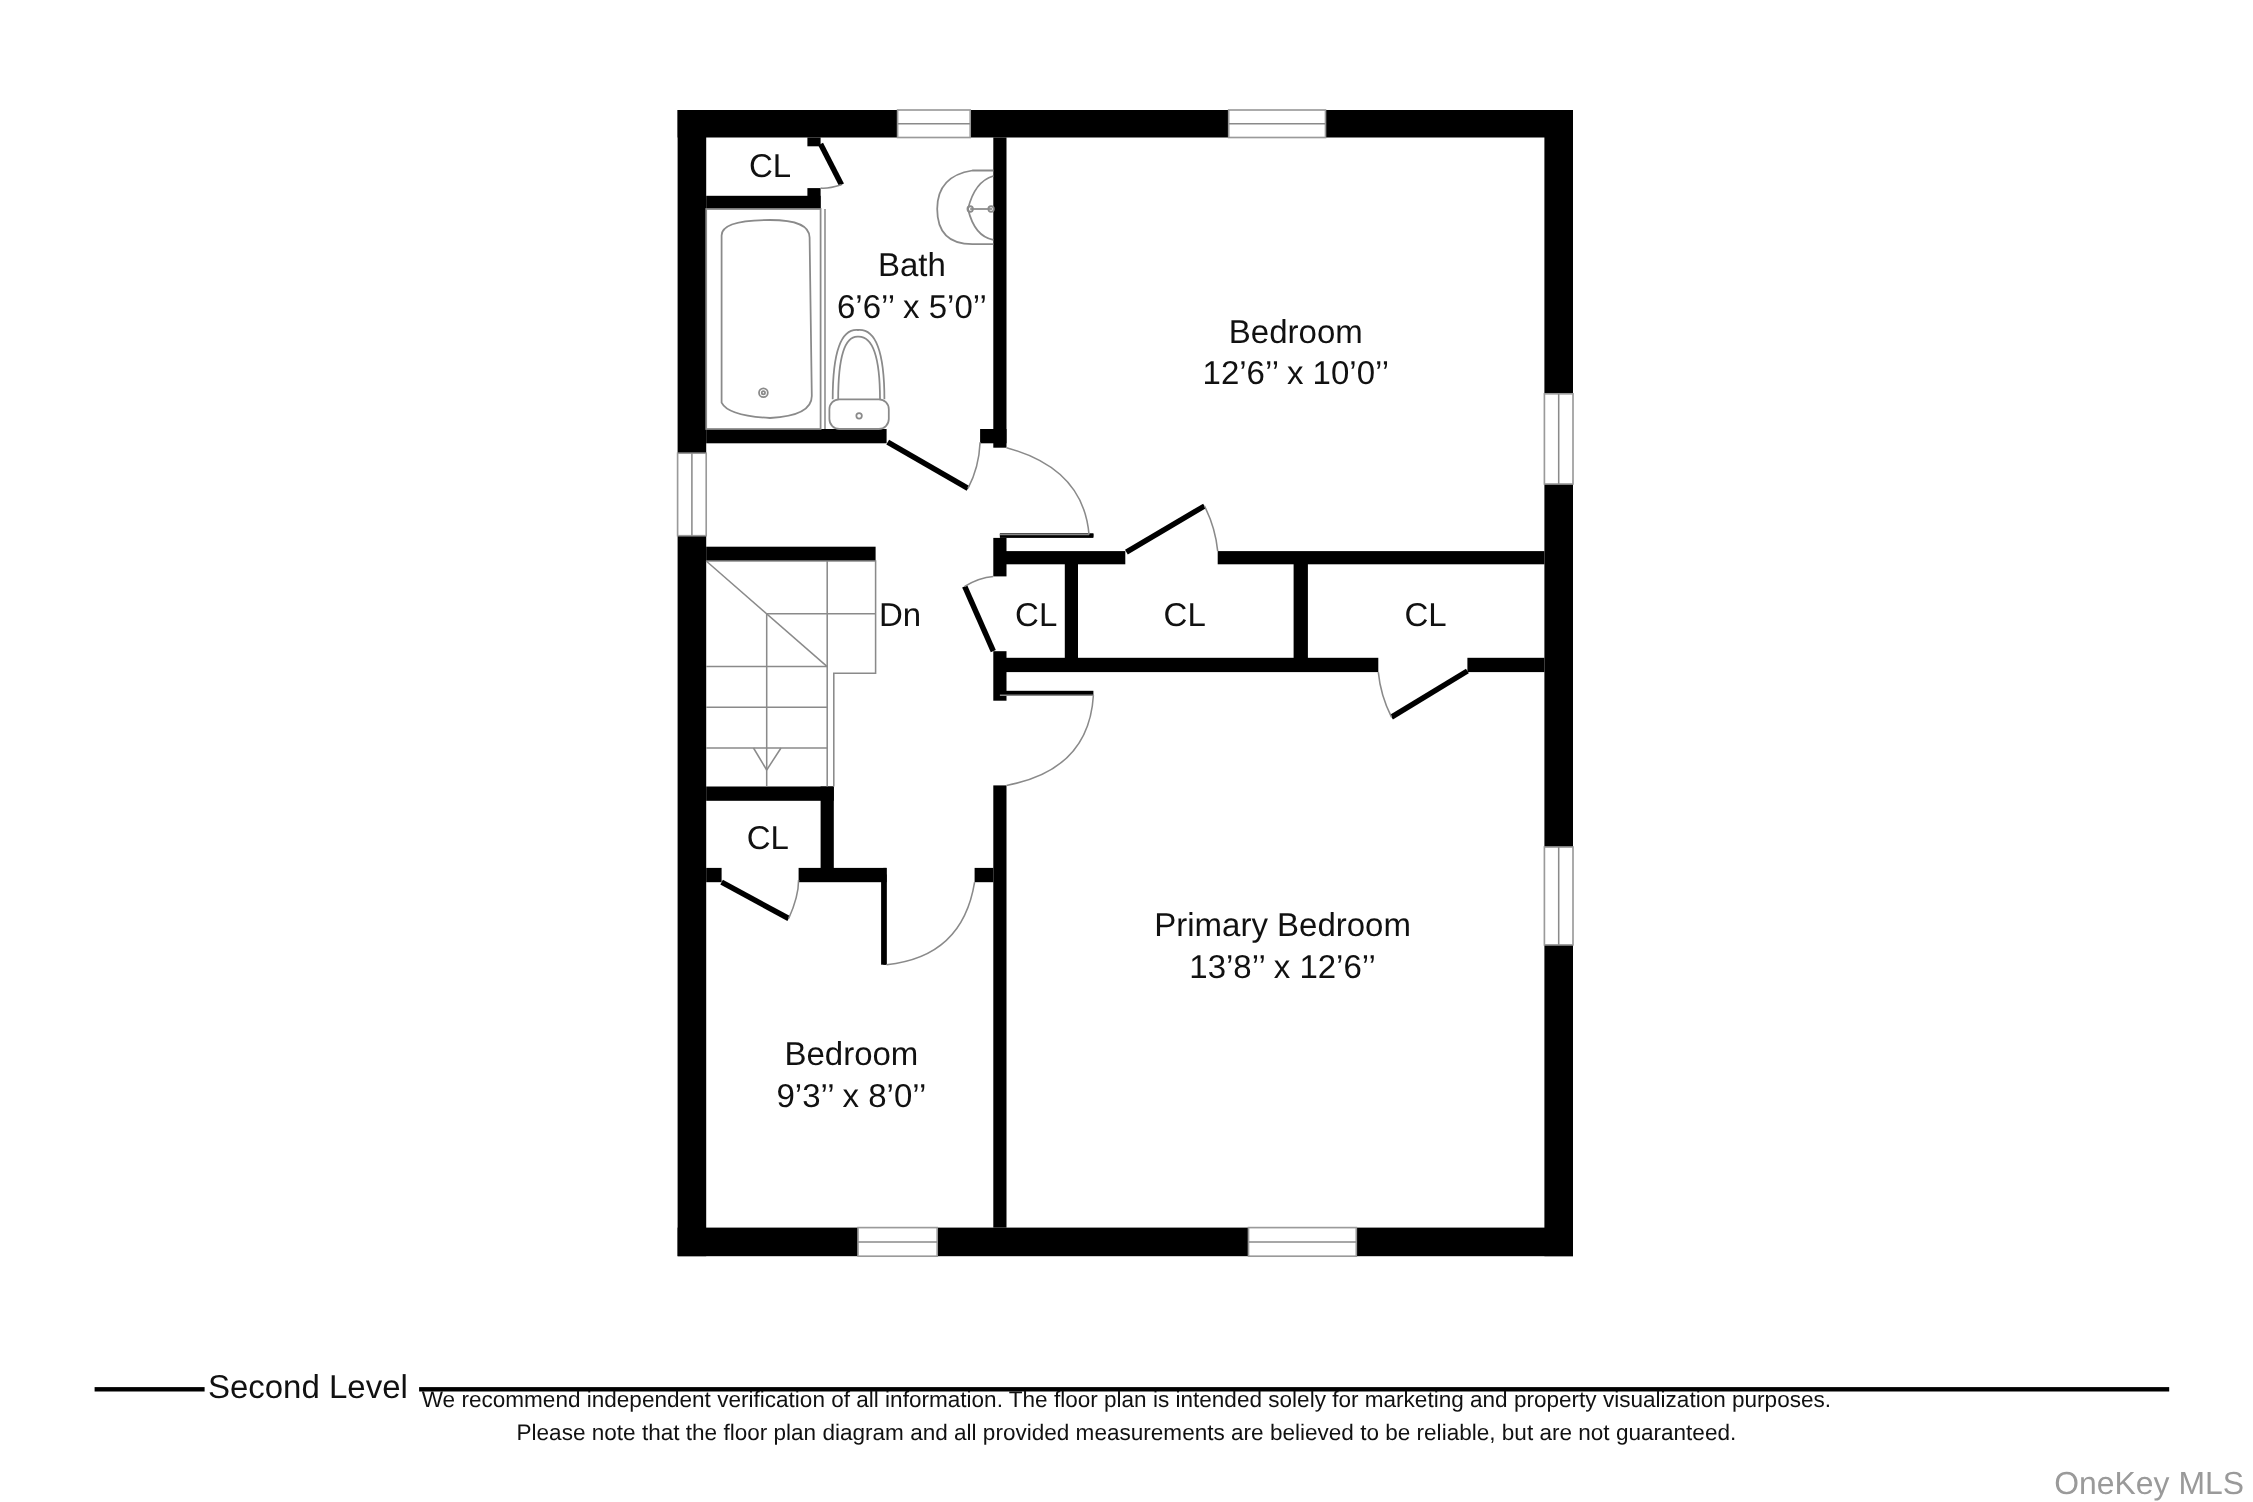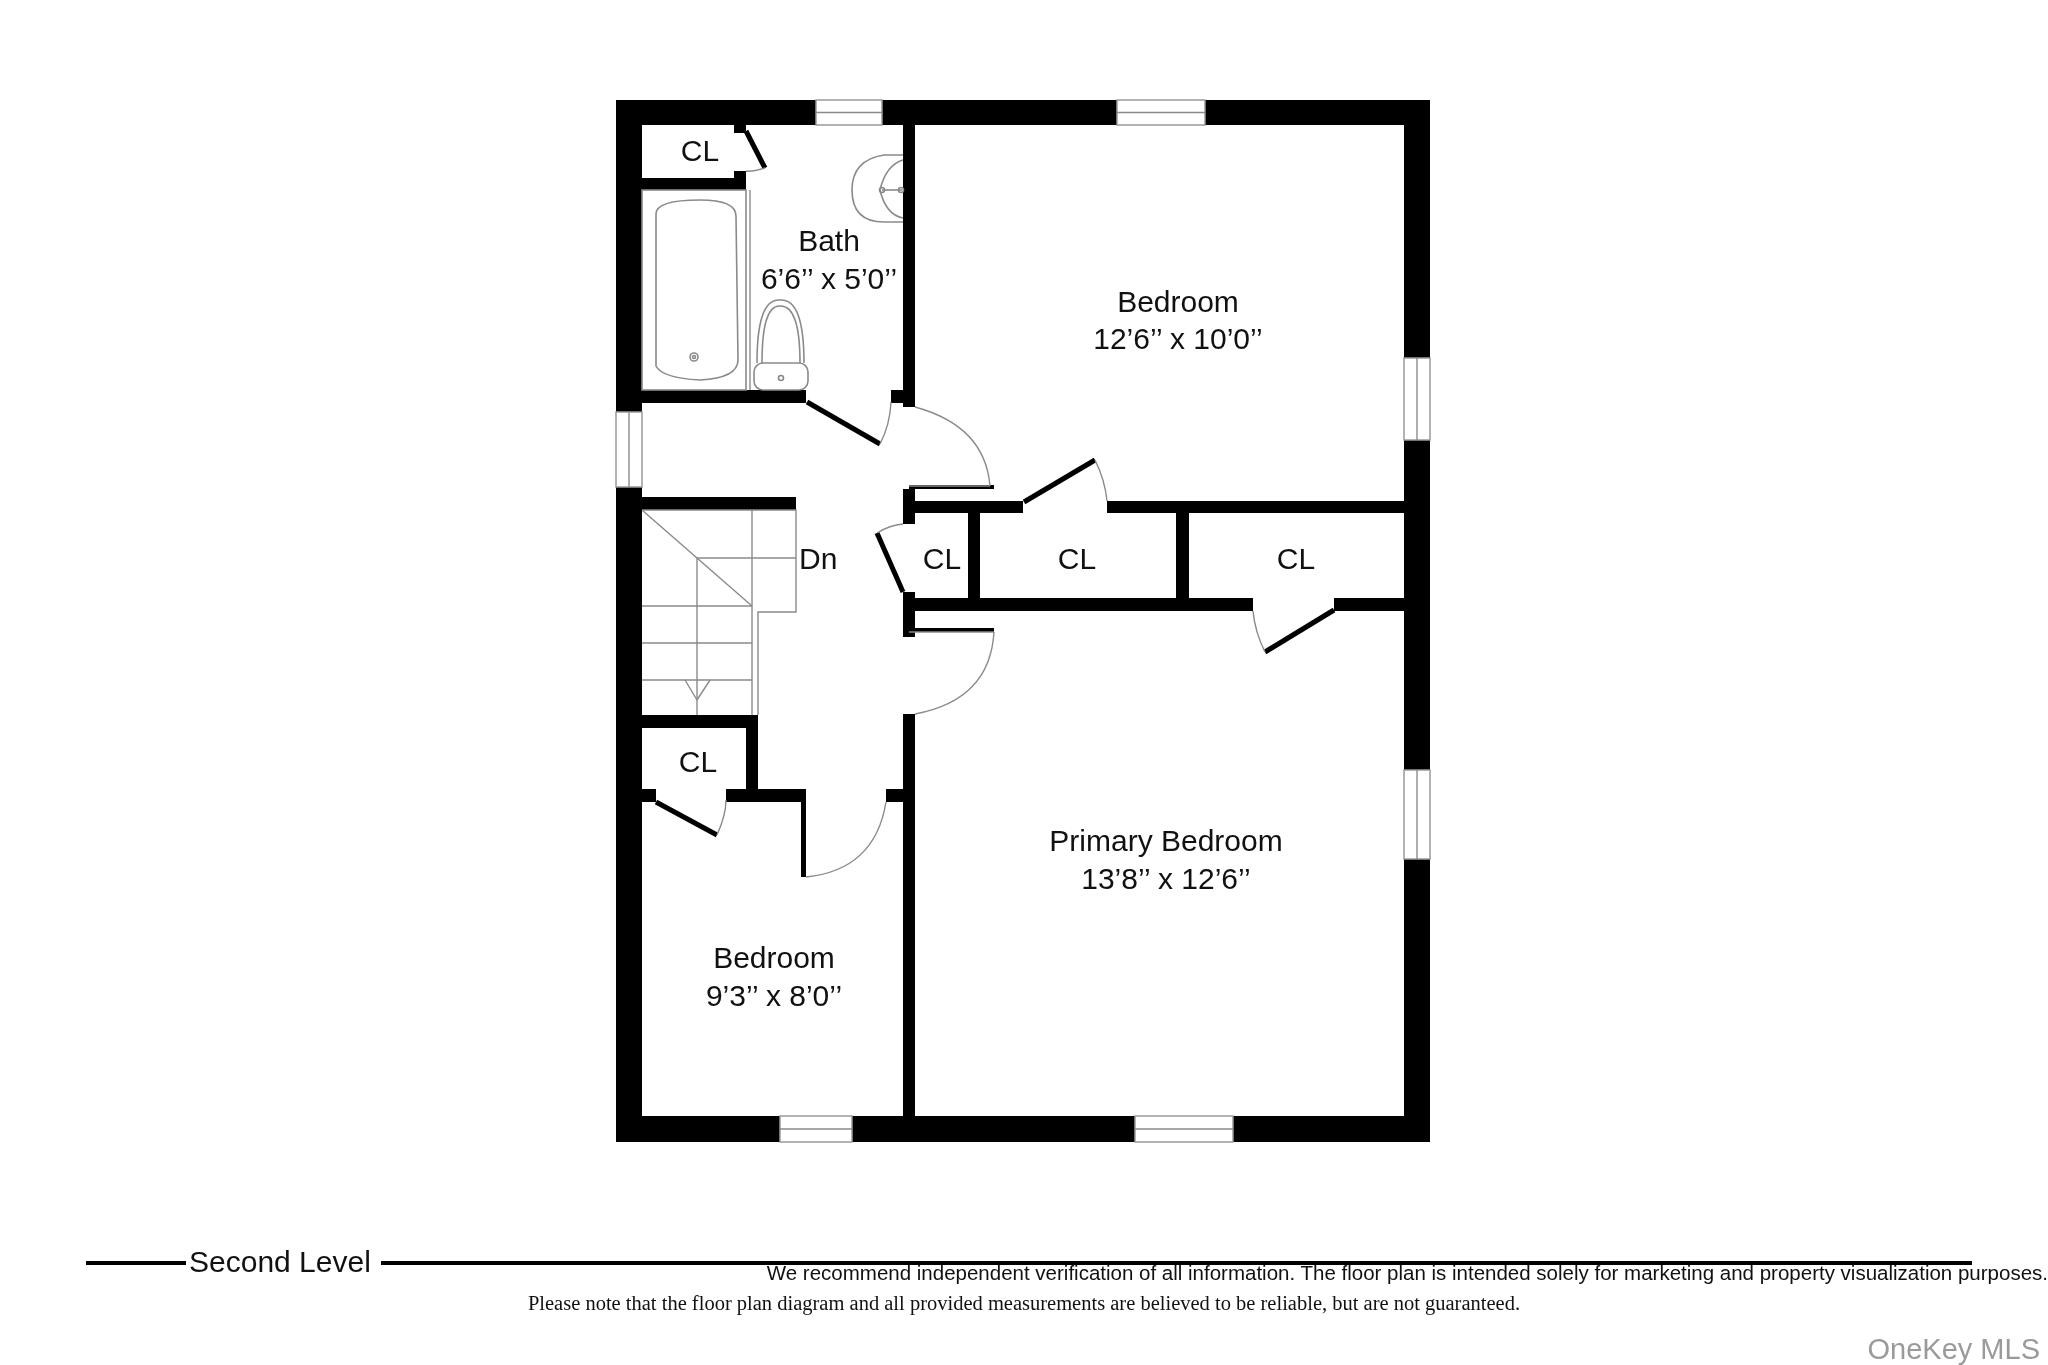--- a/index.html
+++ b/index.html
@@ -217,16 +217,16 @@
 
     <text class="room-name" x="774" y="968">Bedroom</text>
     <text class="room-dim" x="774" y="1006">9’3’’ x 8’0’’</text>
   </g>
 </svg>
 
 <div class="footer-line" style="left:86px; top:1261px; width:100px;"></div>
 <div class="level-label">Second Level</div>
 <div class="footer-line" style="left:381px; top:1261px; width:1591px;"></div>
 
-<div class="disclaimer" style="top:1290px;font-family:Liberation Serif, serif;">Please note that the floor plan diagram and all provided measurements are believed to be reliable, but are not guaranteed.</div>
-<div class="disclaimer" style="top:1260px;text-align:right;">We recommend independent verification of all information. The floor plan is intended solely for marketing and property visualization purposes.</div>
+<div class="disclaimer" style="top:1290px;">Please note that the floor plan diagram and all provided measurements are believed to be reliable, but are not guaranteed.</div>
+<div class="disclaimer" style="top:1260px;">We recommend independent verification of all information. The floor plan is intended solely for marketing and property visualization purposes.</div>
 
 <div class="watermark">OneKey MLS</div>
 
 </body></html>

